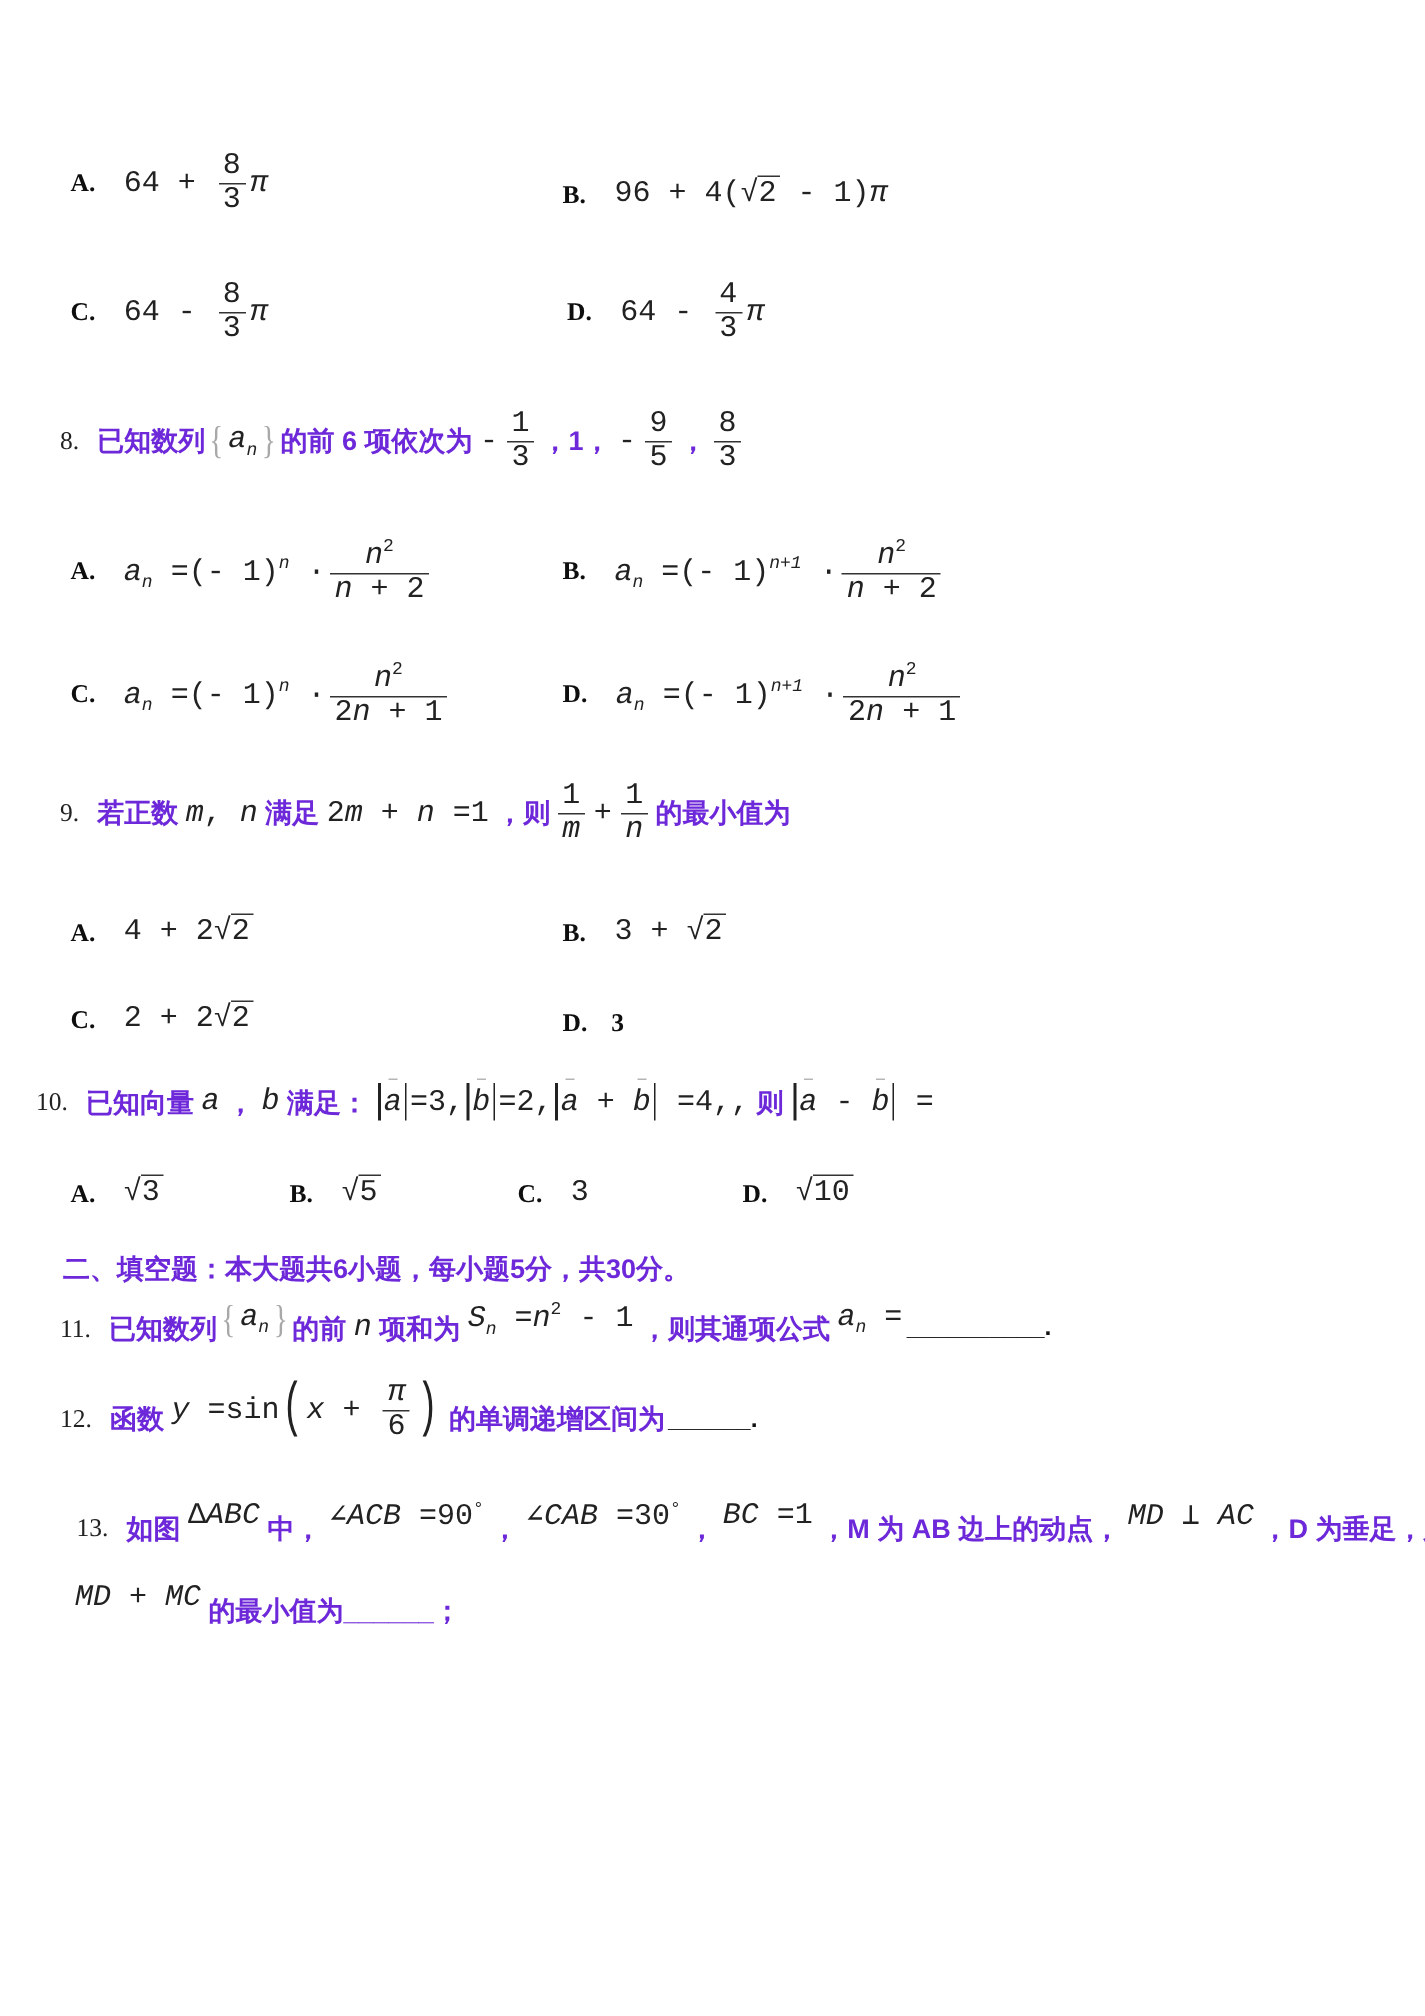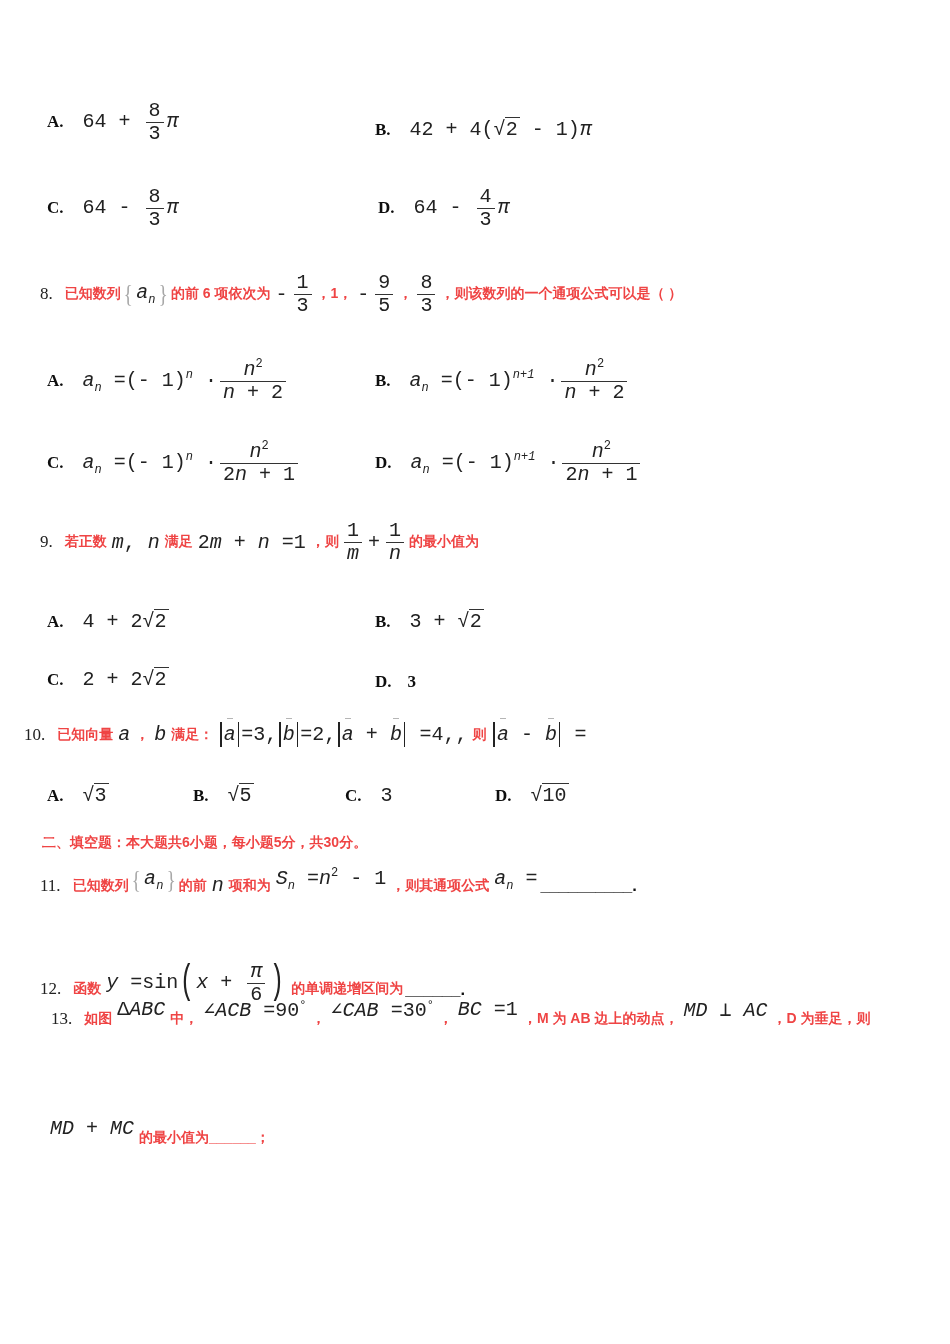--- a/index.html
+++ b/index.html
@@ -7,21 +7,21 @@
     position:relative;
     width:950px;height:1344px;
     background:#ffffff;
     font-family:"Liberation Serif",serif;
     color:#1c1c1c;
     overflow:hidden;
   }
   .q{position:absolute;display:flex;align-items:center;white-space:nowrap;}
   .num{font:400 17px "Liberation Serif",serif;margin-right:10px;color:#222;}
   .lbl{font:700 17px "Liberation Serif",serif;margin-right:16px;color:#0e0e0e;}
-  .cn{font-family:"Liberation Sans","DejaVu Sans",sans-serif;font-weight:700;font-size:14px;color:#ef4444;margin:0 2px;}
+  .cn{font-family:"Liberation Sans","DejaVu Sans",sans-serif;font-weight:700;font-size:18px;color:#6d28d9;margin:0 2px;}
   .math{font-family:Liberation Mono, monospace;font-size:20px;color:#222;margin:0 3px;}
   .it{font-style:italic;}
   .frac{display:inline-block;text-align:center;vertical-align:middle;line-height:1.08;margin:0 3px;}
   .frac .fn{display:block;padding:0 3px;}
   .frac .fd{display:block;border-top:1.4px solid #333;padding:0 3px;}
   .sub{font-size:12px;font-style:italic;vertical-align:-5px;}
   .sup{font-size:12px;font-style:italic;vertical-align:8px;}
   .sup2{font-size:12px;vertical-align:8px;}
   .deg{font-size:12px;vertical-align:7px;}
   .sqrt{white-space:nowrap;}
@@ -39,21 +39,21 @@
 </head>
 <body>
 
 <div class="q" style="left:47px;top:100px">
   <span class="lbl">A.</span>
   <span class="math"><span>64 + </span><span class="frac"><span class="fn">8</span><span class="fd">3</span></span><span class="it">π</span></span>
 </div>
 
 <div class="q" style="left:375px;top:118px">
   <span class="lbl">B.</span>
-  <span class="math"><span>42 + 4(</span><span class="sqrt"><span class="rs">√</span><span class="rad">2</span></span><span> - 1)</span><span class="it">π</span></span>
+  <span class="math"><span>96 + 4(</span><span class="sqrt"><span class="rs">√</span><span class="rad">2</span></span><span> - 1)</span><span class="it">π</span></span>
 </div>
 
 <div class="q" style="left:47px;top:186px">
   <span class="lbl">C.</span>
   <span class="math"><span>64 - </span><span class="frac"><span class="fn">8</span><span class="fd">3</span></span><span class="it">π</span></span>
 </div>
 
 <div class="q" style="left:378px;top:186px">
   <span class="lbl">D.</span>
   <span class="math"><span>64 - </span><span class="frac"><span class="fn">4</span><span class="fd">3</span></span><span class="it">π</span></span>
@@ -75,21 +75,20 @@
   <span class="math">- </span>
   <span class="math frac">
       <span class="fn">9</span>
       <span class="fd">5</span>
     </span>
   <span class="cn">，</span>
   <span class="math frac">
       <span class="fn">8</span>
       <span class="fd">3</span>
     </span>
-  <span class="cn">，则该数列的一个通项公式可以是（  ）</span>
 </div>
 
 <div class="q" style="left:47px;top:358px">
   <span class="lbl">A.</span>
   <span class="math"><span class="it">a</span><span class="sub">n</span><span> =(- 1)</span><span class="sup">n</span><span> ·</span><span class="frac"><span class="fn"><span class="it">n</span><span class="sup2">2</span></span><span class="fd"><span></span><span class="it">n</span><span> + 2</span></span></span></span>
 </div>
 
 <div class="q" style="left:375px;top:358px">
   <span class="lbl">B.</span>
   <span class="math"><span class="it">a</span><span class="sub">n</span><span> =(- 1)</span><span class="sup">n+1</span><span> ·</span><span class="frac"><span class="fn"><span class="it">n</span><span class="sup2">2</span></span><span class="fd"><span></span><span class="it">n</span><span> + 2</span></span></span></span>
@@ -182,21 +181,21 @@
   <span class="brace up">}</span>
   <span class="cn">的前</span>
   <span class="math it">n</span>
   <span class="cn">项和为</span>
   <span class="math up"><span class="it">S</span><span class="sub">n</span><span> =</span><span class="it">n</span><span class="sup2">2</span><span> - 1</span></span>
   <span class="cn">，则其通项公式</span>
   <span class="math up"><span class="it">a</span><span class="sub">n</span><span> =</span></span>
   <span class="blank">__________.</span>
 </div>
 
-<div class="q" style="left:40px;top:967px">
+<div class="q" style="left:40px;top:924px">
   <span class="num">12.</span>
   <span class="cn">函数</span>
   <span class="math up"><span class="it">y</span><span> =sin</span><span class="bigp">(</span><span class="it">x</span><span> + </span><span class="frac"><span class="fn it">π</span><span class="fd">6</span></span><span class="bigp">)</span></span>
   <span class="cn">的单调递增区间为</span>
   <span class="blank">______.</span>
 </div>
 
 <div class="q" style="left:51px;top:1006px">
   <span class="num">13.</span>
   <span class="cn">如图</span>
@@ -205,16 +204,16 @@
   <span class="math up13"><span>∠</span><span class="it">ACB</span><span> =90</span><span class="deg">°</span></span>
   <span class="cn">，</span>
   <span class="math up13"><span>∠</span><span class="it">CAB</span><span> =30</span><span class="deg">°</span></span>
   <span class="cn">，</span>
   <span class="math up13"><span class="it">BC</span><span> =1</span></span>
   <span class="cn">，M 为 AB 边上的动点，</span>
   <span class="math up13"><span class="it">MD</span><span> ⊥ </span><span class="it">AC</span></span>
   <span class="cn">，D 为垂足，则</span>
 </div>
 
-<div class="q" style="left:47px;top:1126px">
+<div class="q" style="left:47px;top:1062px">
   <span class="math up13"><span class="it">MD</span><span> + </span><span class="it">MC</span></span>
   <span class="cn">的最小值为______；</span>
 </div>
 
 </body></html>

